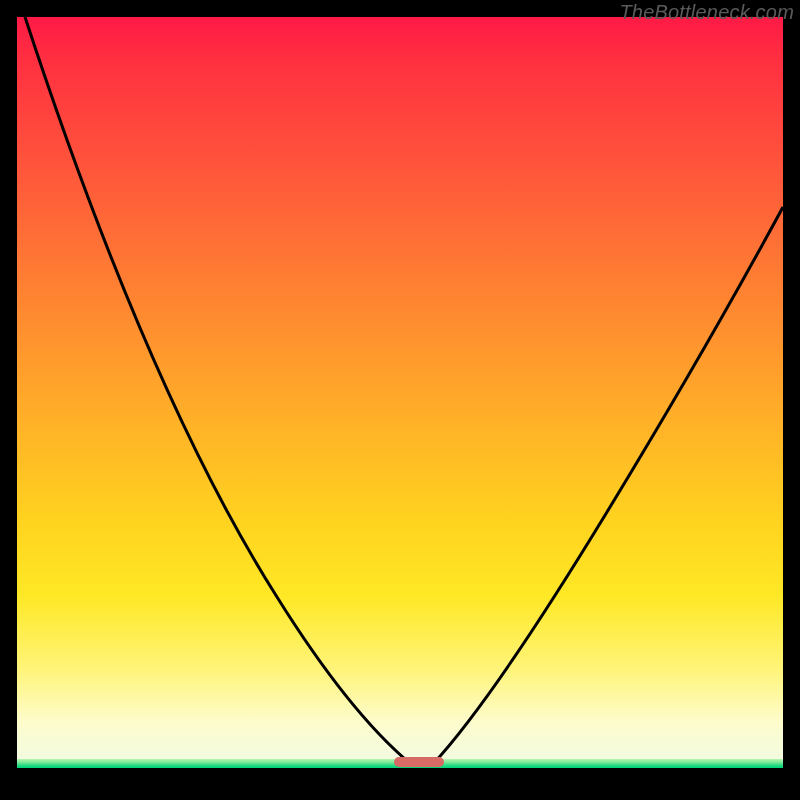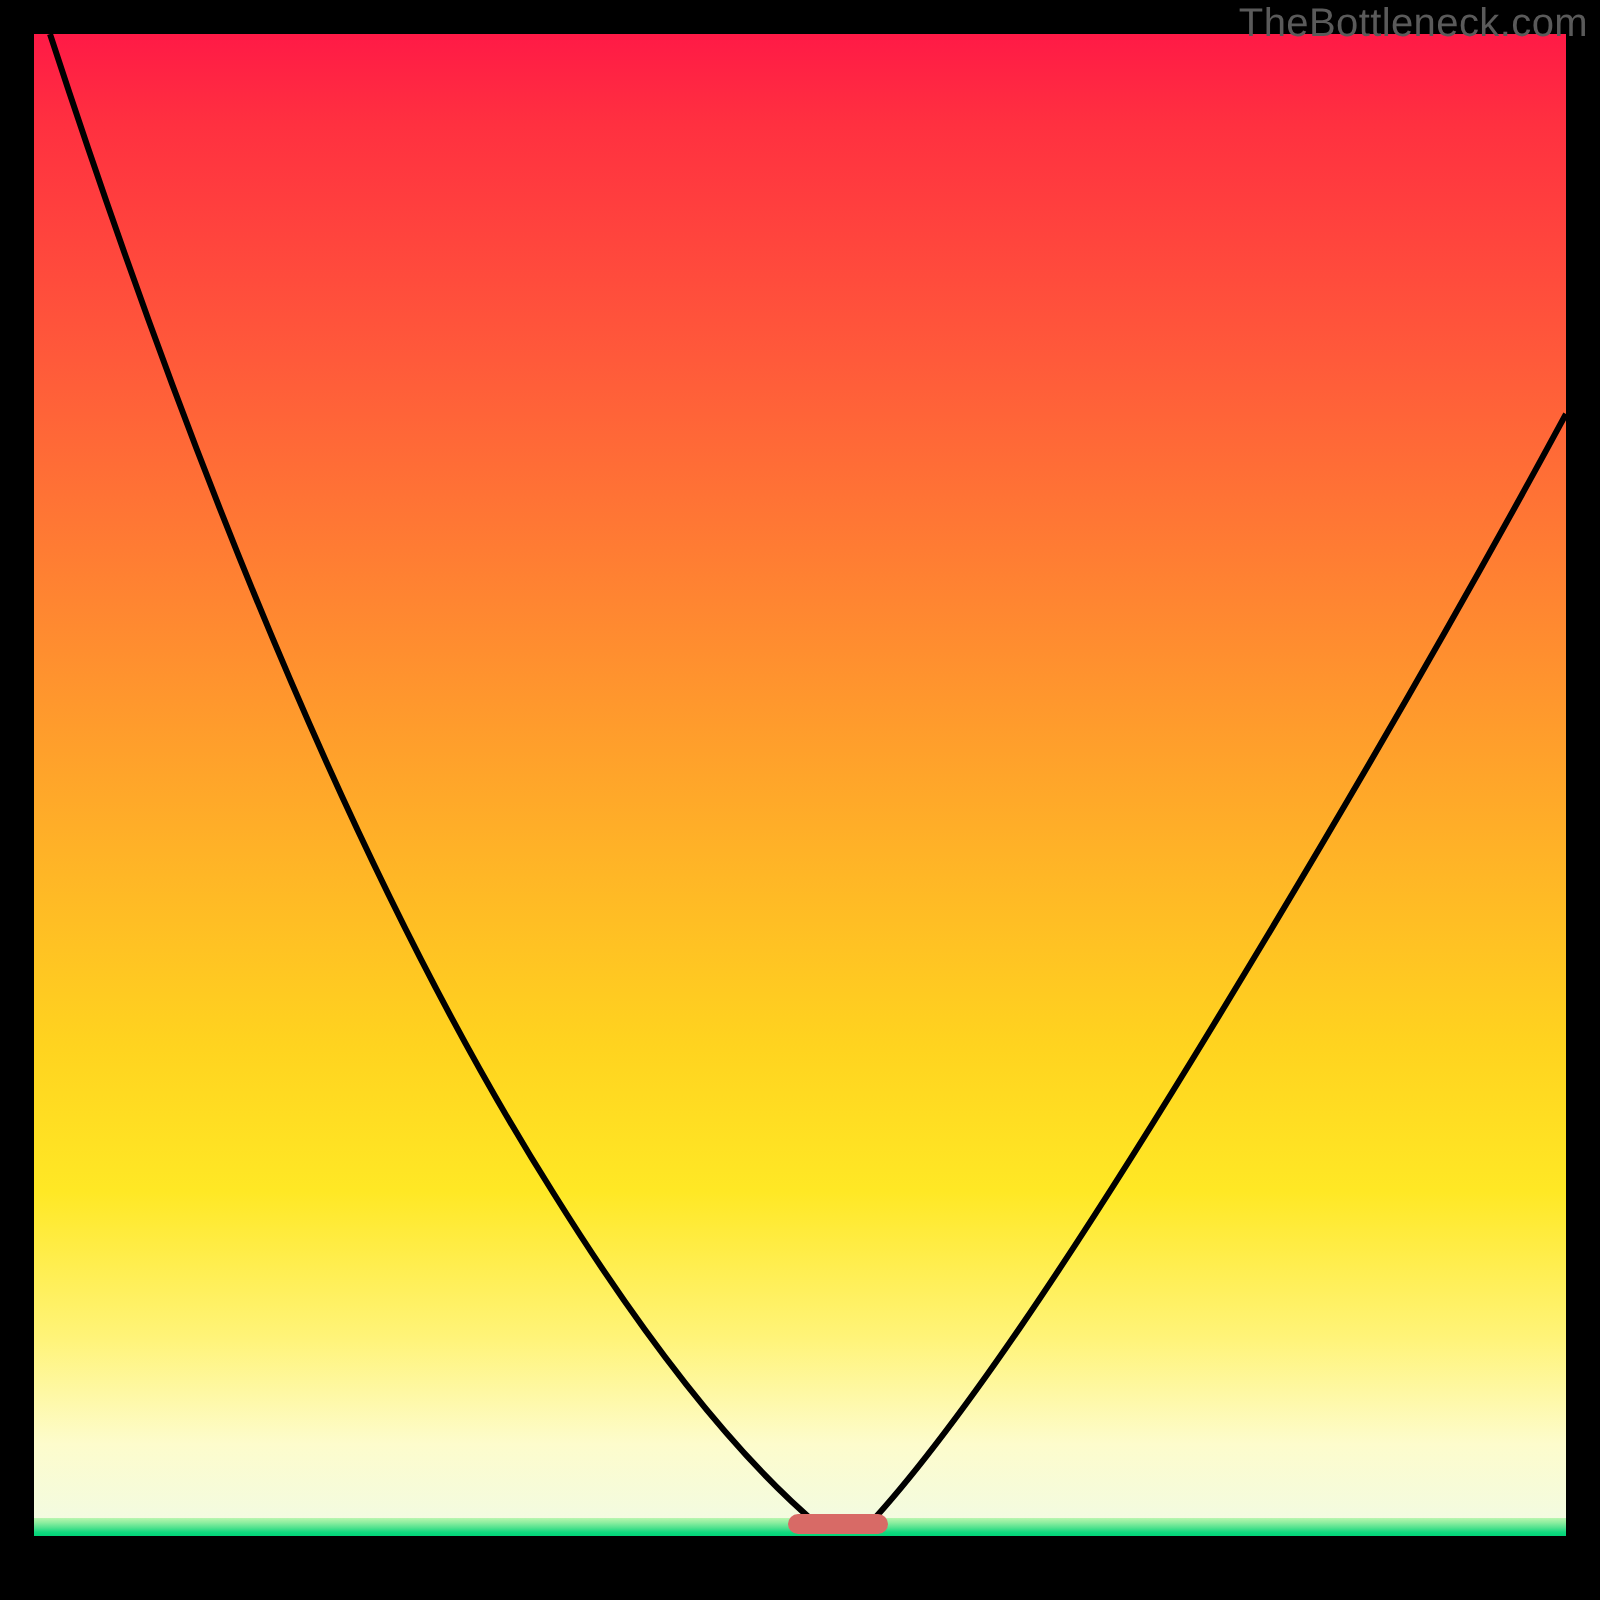--- a/index.html
+++ b/index.html
@@ -79,20 +79,21 @@
   }
   .watermark {
     position: absolute;
     top: 1px;
     right: 6px;
     color: #5a5a5a;
     font-size: 20px;
     letter-spacing: 0.2px;
     font-weight: 500;
     font-family: Arial, Helvetica, sans-serif;
+    font-style: italic;
   }
 </style>
 </head>
 <body>
 
 <div class="frame">
   <div class="gradient-area"></div>
   <div class="green-stripes"></div>
   <div class="bottom-black"></div>
 

